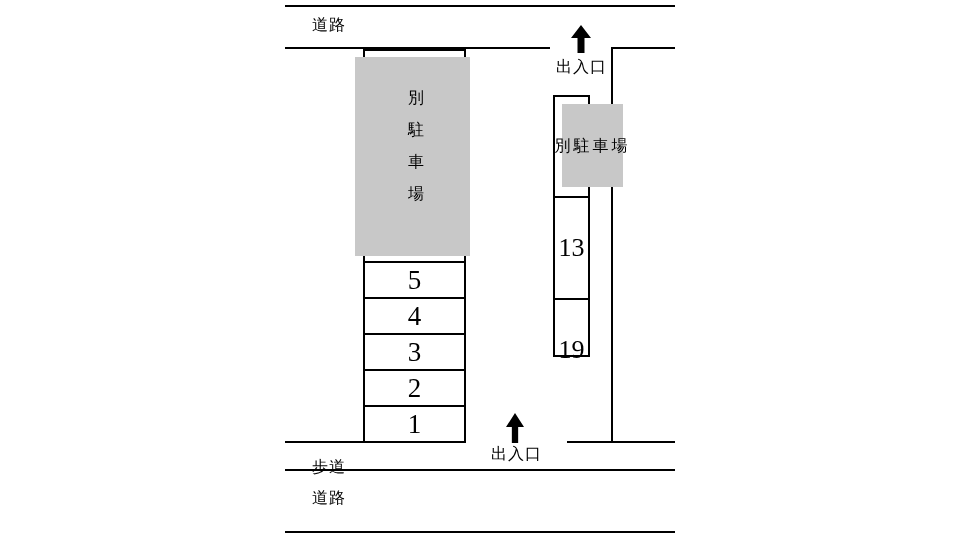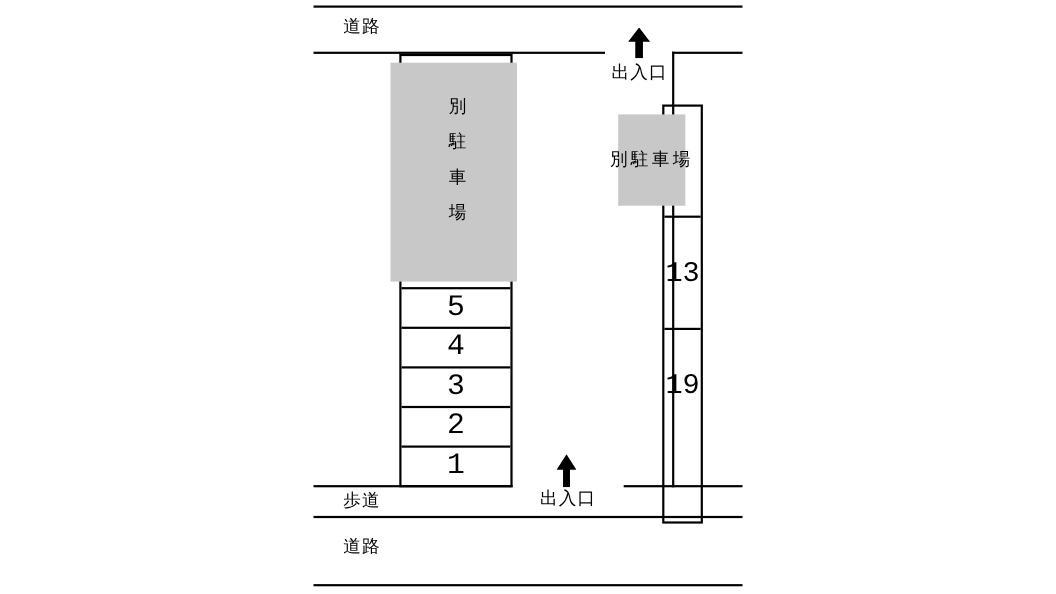--- a/index.html
+++ b/index.html
@@ -8,21 +8,21 @@
     --block-fill: #c8c8c8;
     --text: #000000;
   }
   html, body { margin: 0; padding: 0; background: var(--bg); }
   .canvas {
     position: relative;
     width: 960px;
     height: 540px;
     background: var(--bg);
     overflow: hidden;
-    font-family: Liberation Mono, monospace;
+    font-family: Liberation Serif, serif;
     color: var(--text);
     border-radius: 20px;
   }
   .hline { position: absolute; height: 2px; background: var(--line-color); }
   .vline { position: absolute; width: 2px; background: var(--line-color); }
   .lbl {
     position: absolute;
     font-size: 16px;
     letter-spacing: 1px;
     white-space: nowrap;
@@ -118,38 +118,38 @@
       <span class="stall-num num-lg">2</span>
     </div>
     <div class="stall" style="height:36px">
       <span class="stall-num num-lg">1</span>
     </div>
   </div>
 
   <div class="gray-block" style="left:355px;top:57px;width:115px;height:199px"></div>
   <div class="vtext" style="left:407px;top:82px">別駐車場</div>
 
-  <div class="stall-col" style="left:602px;top:95px;width:37px;height:381px">
+  <div class="stall-col" style="left:553px;top:95px;width:37px;height:262px">
     <div class="spacer" style="height:99px"></div>
     <div class="stall" style="height:102px">
       <span class="stall-num num-md">13</span>
     </div>
     <div class="stall" style="height:102px">
       <span class="stall-num num-md">19</span>
     </div>
   </div>
 
   <div class="gray-block" style="left:562px;top:104px;width:61px;height:83px">
     <span class="htext">別駐車場</span>
   </div>
 
   <div class="arrow" style="left:506px;top:413px;width:18px;height:30px">
     <svg viewBox="0 0 20 30" preserveAspectRatio="none">
         <polygon points="10,0 20,14 13.5,14 13.5,30 6.5,30 6.5,14 0,14"></polygon>
       </svg>
   </div>
   <div class="lbl" style="left:491px;top:446px">出入口</div>
 
-  <div class="lbl" style="left:312px;top:448px">歩道</div>
+  <div class="lbl" style="left:312px;top:459px">歩道</div>
 
   <div class="lbl" style="left:312px;top:490px">道路</div>
 
 </div>
 
 </body></html>

